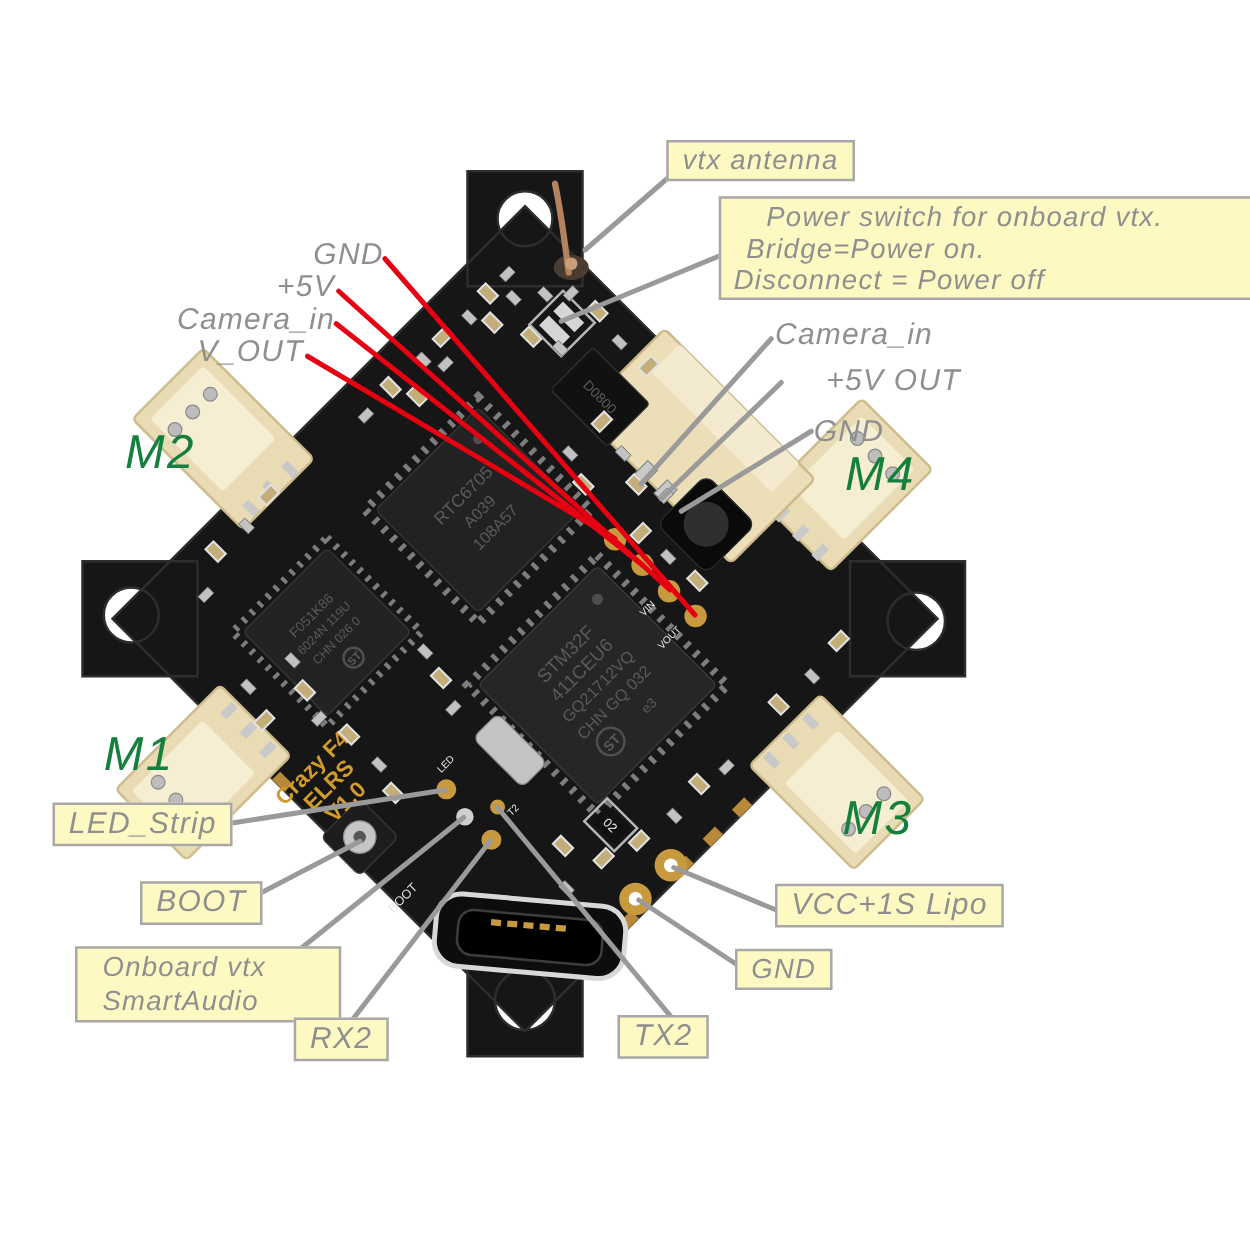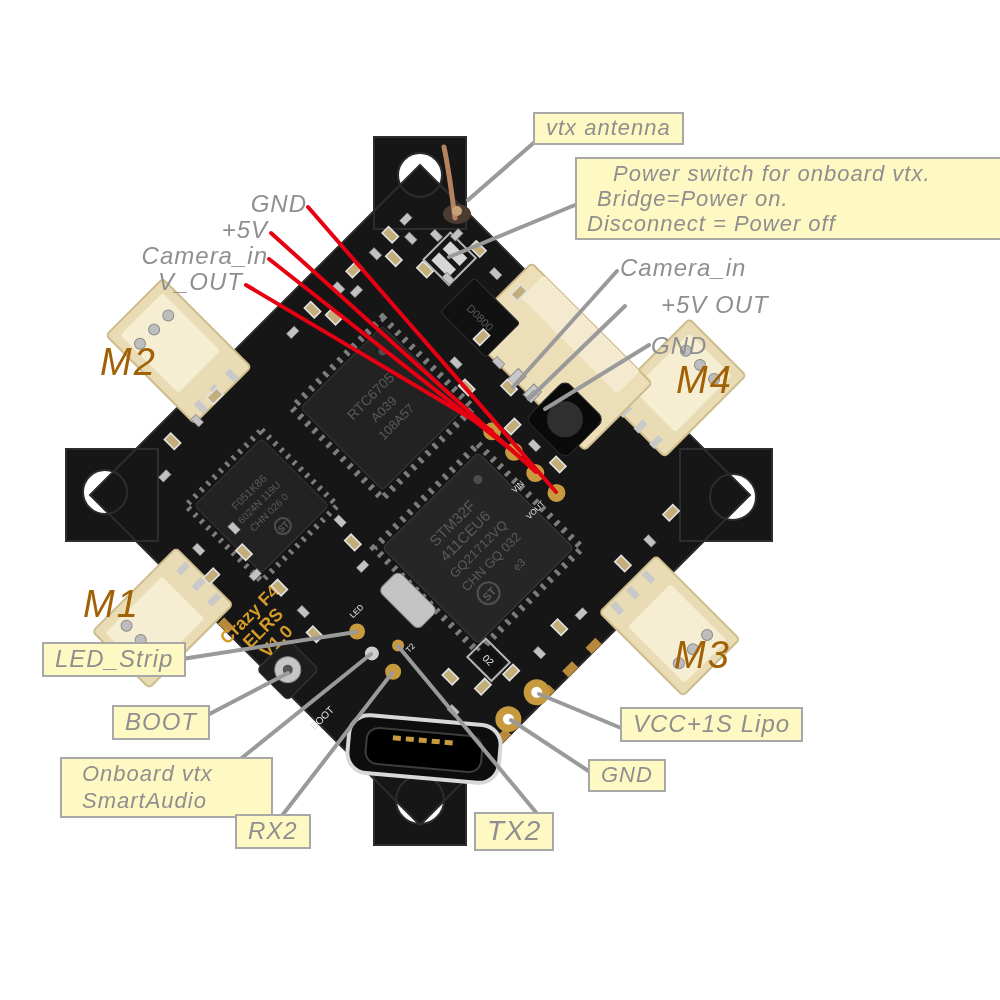--- a/index.html
+++ b/index.html
@@ -2,42 +2,42 @@
 <html><head>
 <meta charset="utf-8">
 <style>
   html,body{margin:0;padding:0;background:#fff;}
   #stage{position:relative;width:1000px;height:1000px;background:#ffffff;overflow:hidden;
          font-family:"Liberation Sans",sans-serif;}
   #boardsvg{position:absolute;left:0;top:0;}
   .lbl{position:absolute;font-style:italic;color:#8f8f8f;white-space:nowrap;
        font-family:"Liberation Sans",sans-serif;letter-spacing:1px;}
   .boxed{border:2px solid #a8a8a8;background:#fef9c3;padding:1px 11px 2px 11px;font-size:23px;font-style:italic;}
-  .mot{font-size:38px;color:#a16207;letter-spacing:2px;}
+  .mot{font-size:38px;color:#15803d;letter-spacing:2px;}
   .pin{font-size:24px;}
   #lb-vtxant{left:533px;top:112px;font-size:22px;}
   #lb-power{left:575px;top:157px;font-size:22px;line-height:25px;padding:2px 10px;width:440px;box-sizing:border-box;white-space:normal;}
   #lb-power .l1{margin-left:26px;}
   #lb-power .l2{margin-left:10px;}
   #lb-gnd-l{right:693px;top:190px;}
   #lb-5v-l{right:732px;top:216px;}
   #lb-cam-l{right:732px;top:242px;}
   #lb-vout-l{right:757px;top:268px;margin-left:48px;}
   #lb-cam-r{left:620px;top:254px;}
   #lb-5vout-r{left:627px;top:291px;margin-left:34px;}
   #lb-gnd-r{left:651px;top:332px;}
   #lb-m2{left:100px;top:341px;}
   #lb-m4{left:676px;top:359px;}
   #lb-m1{left:83px;top:583px;}
   #lb-m3{left:674px;top:606px;margin-top:28px;}
   #lb-led{left:42px;top:642px;font-size:24px;}
   #lb-boot{left:112px;top:705px;font-size:24px;}
   #lb-sa{left:60px;top:757px;font-size:22px;line-height:27px;white-space:normal;width:178px;padding-left:20px;}
   #lb-rx2{left:235px;top:814px;font-size:24px;}
-  #lb-tx2{left:474px;top:812px;font-size:28px;}
+  #lb-tx2{left:494px;top:812px;font-size:24px;}
   #lb-gndb{left:588px;top:759px;font-size:22px;}
   #lb-vcc{left:620px;top:707px;font-size:24px;}
   .chipname{fill:#5a5a5a;font-family:"Liberation Sans",sans-serif;}
   .silkgold{fill:#d39b2a;font-weight:bold;font-family:"Liberation Sans",sans-serif;}
   .silkwhite{fill:#e8e8e8;font-family:"Liberation Sans",sans-serif;}
 </style>
 </head>
 <body>
 
 <div id="stage">

